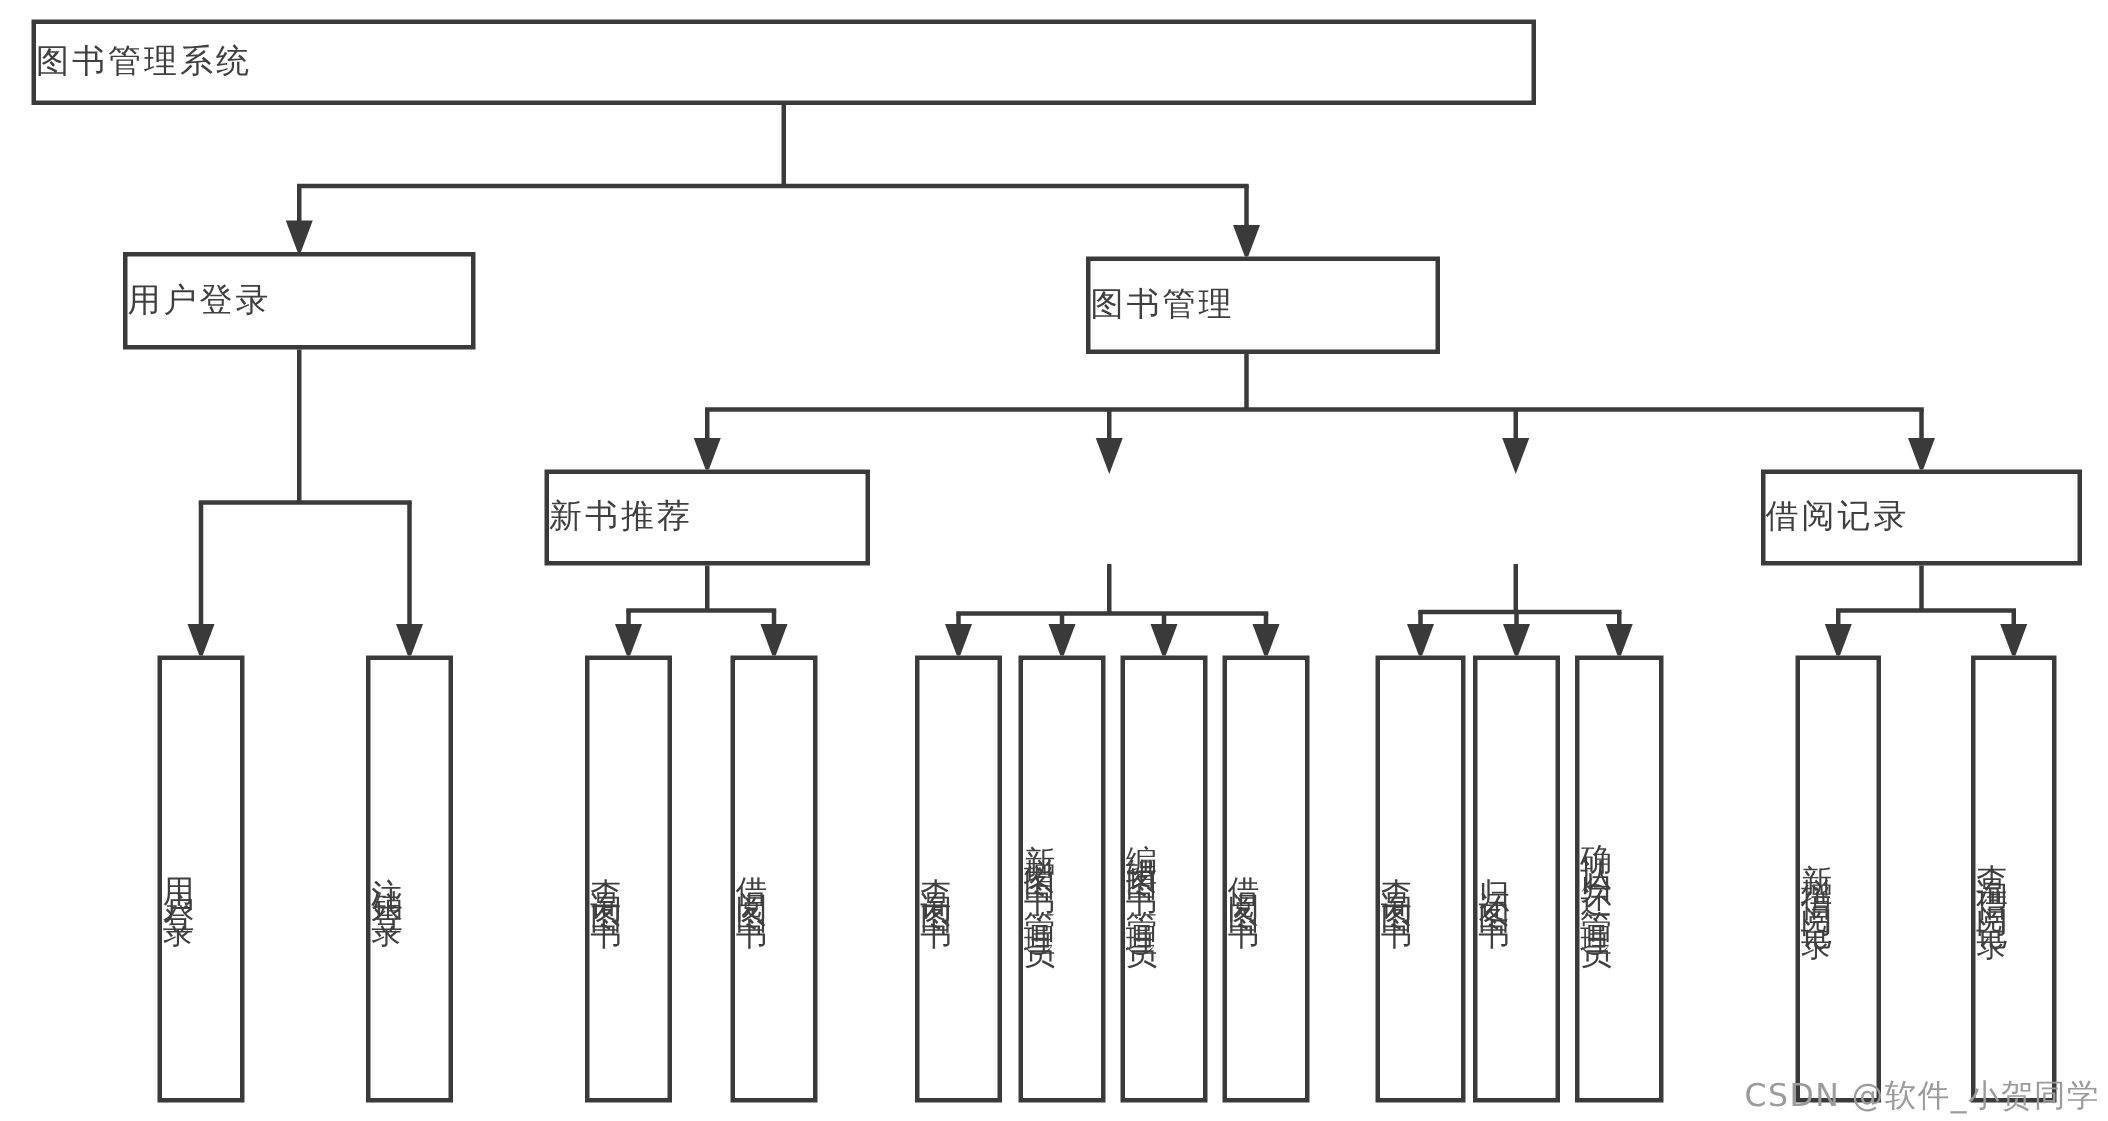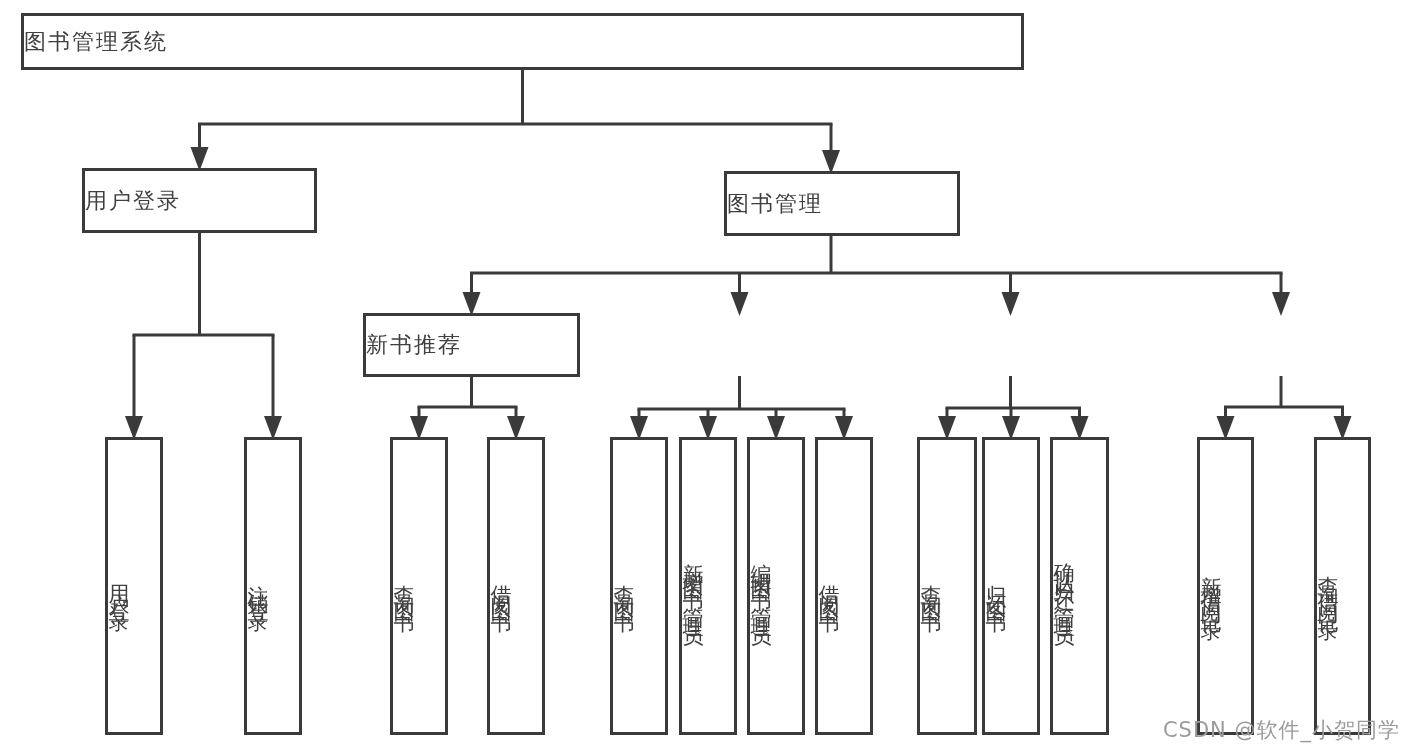--- a/index.html
+++ b/index.html
@@ -113,20 +113,23 @@
     </div>
     <div class="node" style="left: 82px; top: 168px; width: 235px; height: 65px;">
       <span class="lbl">用户登录</span>
     </div>
     <div class="node" style="left: 680px; top: 171px; width: 236px; height: 65px; margin-left: 44px;">
       <span class="lbl">图书管理</span>
     </div>
     <div class="node" style="left: 363px; top: 313px; width: 217px; height: 64px;">
       <span class="lbl">新书推荐</span>
     </div>
+    <div class="node" style="left: 1174px; top: 313px; width: 214px; height: 64px;">
+      <span class="lbl">借阅记录</span>
+    </div>
     <div class="node vertical" style="left: 105px; top: 437px; width: 58px; height: 298px;">
       <span class="lbl">用户登录</span>
     </div>
     <div class="node vertical" style="left: 244px; top: 437px; width: 58px; height: 298px;">
       <span class="lbl">注销登录</span>
     </div>
     <div class="node vertical" style="left: 390px; top: 437px; width: 58px; height: 298px;">
       <span class="lbl">查询图书</span>
     </div>
     <div class="node vertical" style="left: 487px; top: 437px; width: 58px; height: 298px;">

